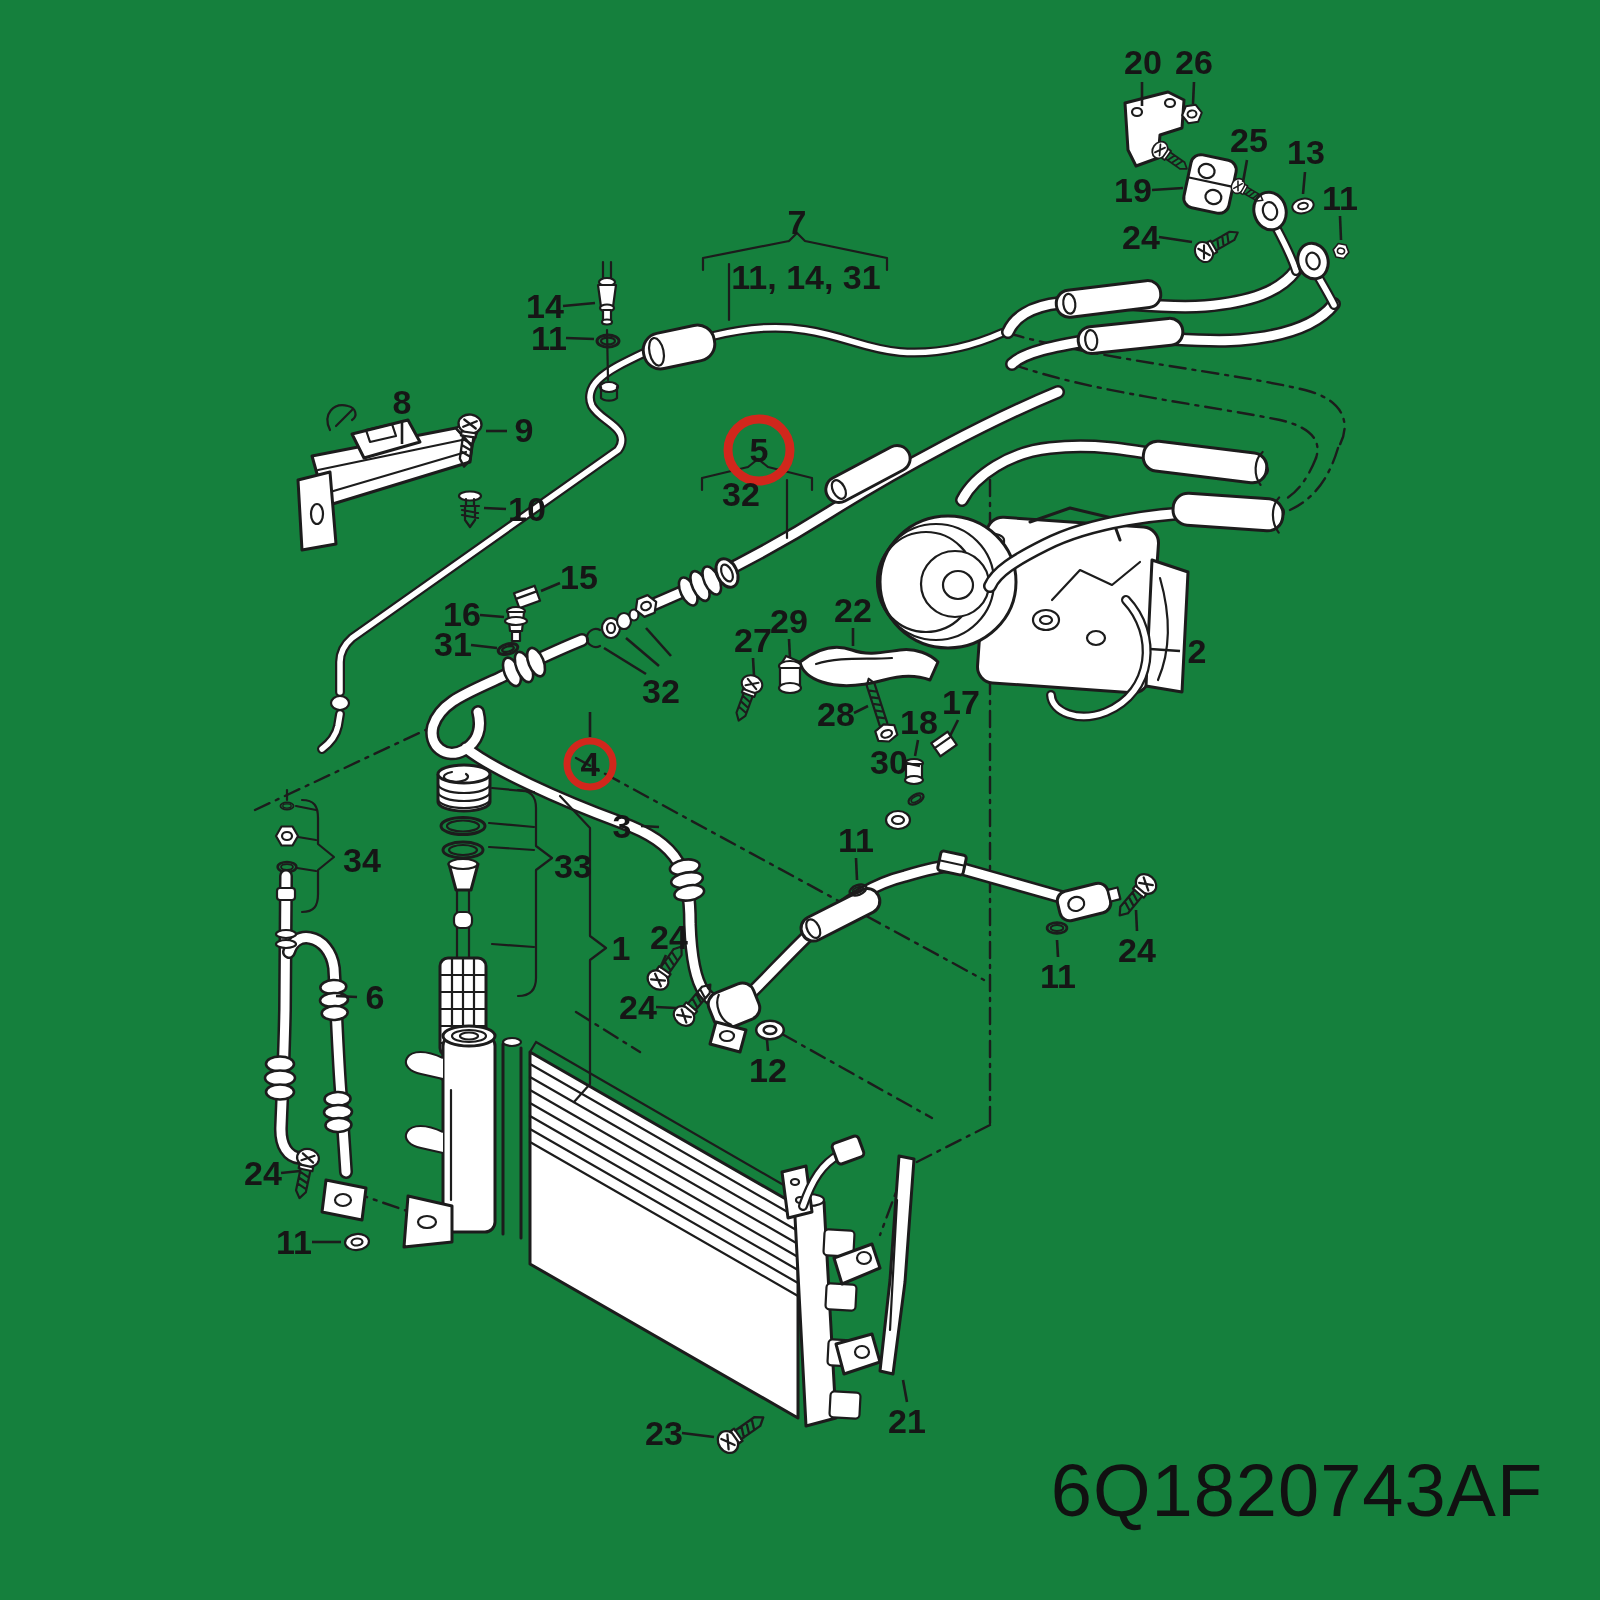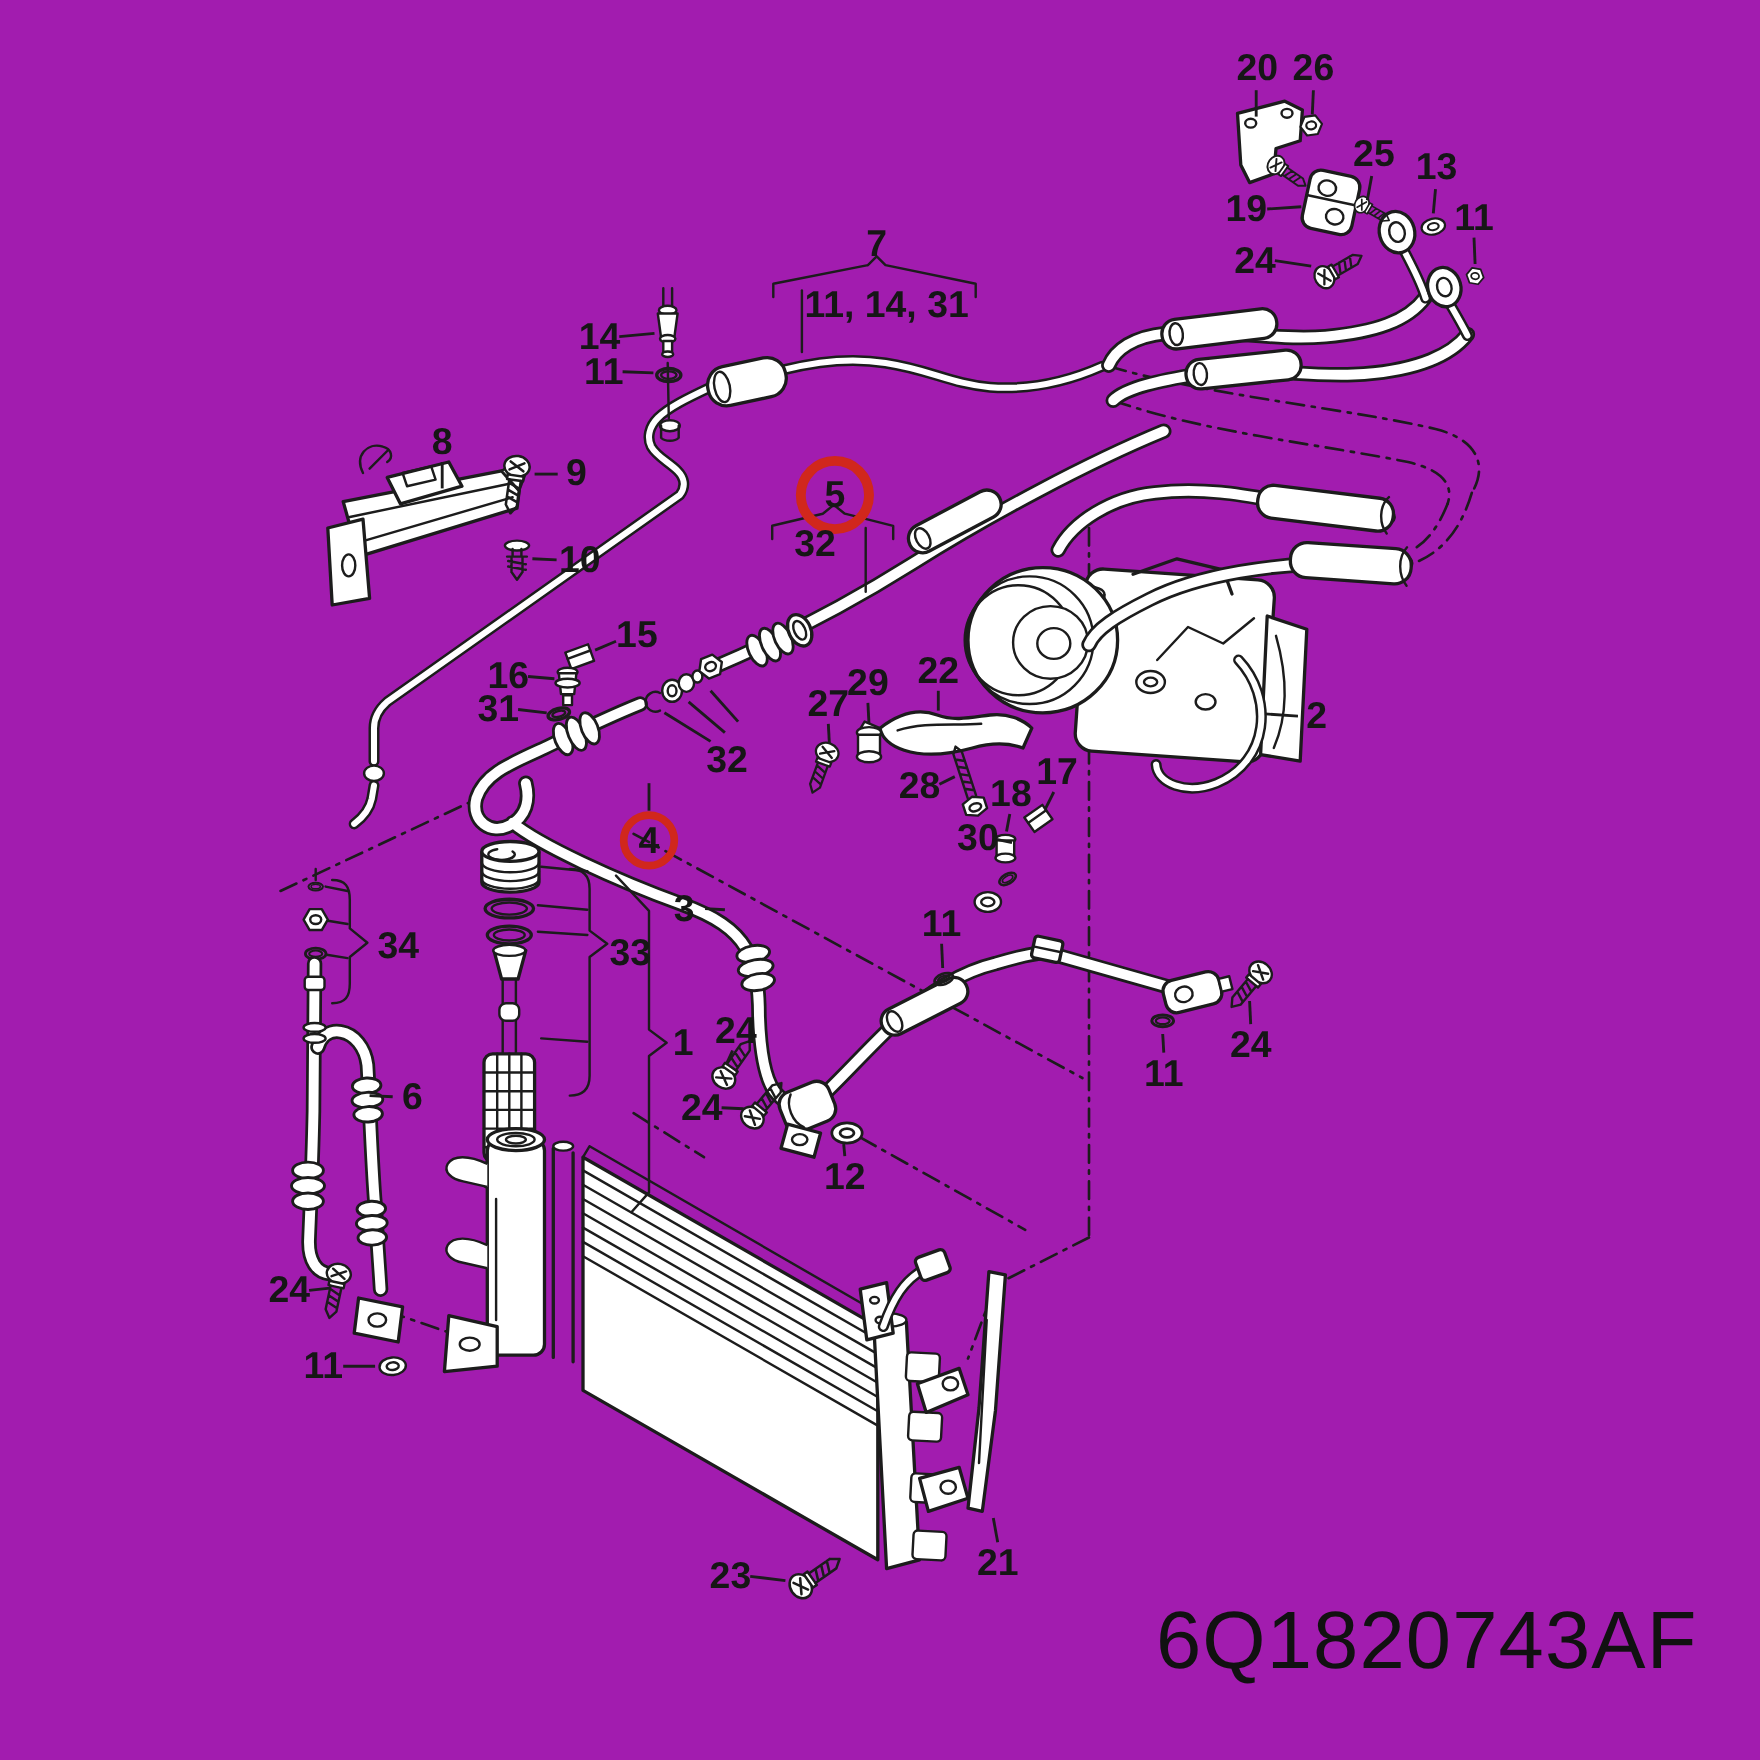--- a/index.html
+++ b/index.html
@@ -1,16 +1,16 @@
 <!DOCTYPE html>
 <html><head>
 <meta charset="utf-8">
 <style>
   html,body { margin:0; padding:0; background:#ffffff; }
-  .stage { position:relative; width:1600px; height:1600px; background:#a21caf; overflow:hidden; }
+  .stage { position:relative; width:1600px; height:1600px; background:#15803d; overflow:hidden; }
   svg { position:absolute; left:0; top:0; }
   .ln   { stroke:#1c1c1c; stroke-width:3;   fill:none; stroke-linecap:round; stroke-linejoin:round; }
   .ln2  { stroke:#1c1c1c; stroke-width:2.2; fill:none; stroke-linecap:round; stroke-linejoin:round; }
   .fillw{ stroke:#1c1c1c; stroke-width:3;   fill:#ffffff; stroke-linejoin:round; }
   .fillw2{stroke:#1c1c1c; stroke-width:2.2; fill:#ffffff; stroke-linejoin:round; }
   .tube { stroke:#1c1c1c; stroke-width:14;  fill:none; stroke-linecap:round; stroke-linejoin:round; }
   .core { stroke:#ffffff; stroke-width:9;   fill:none; stroke-linecap:round; stroke-linejoin:round; }
   .tubeS{ stroke:#1c1c1c; stroke-width:10;  fill:none; stroke-linecap:round; stroke-linejoin:round; }
   .coreS{ stroke:#ffffff; stroke-width:5.5; fill:none; stroke-linecap:round; stroke-linejoin:round; }
   .dash { stroke:#1c1c1c; stroke-width:2.4; fill:none; stroke-dasharray:16 7 3 7; stroke-linecap:round; }

